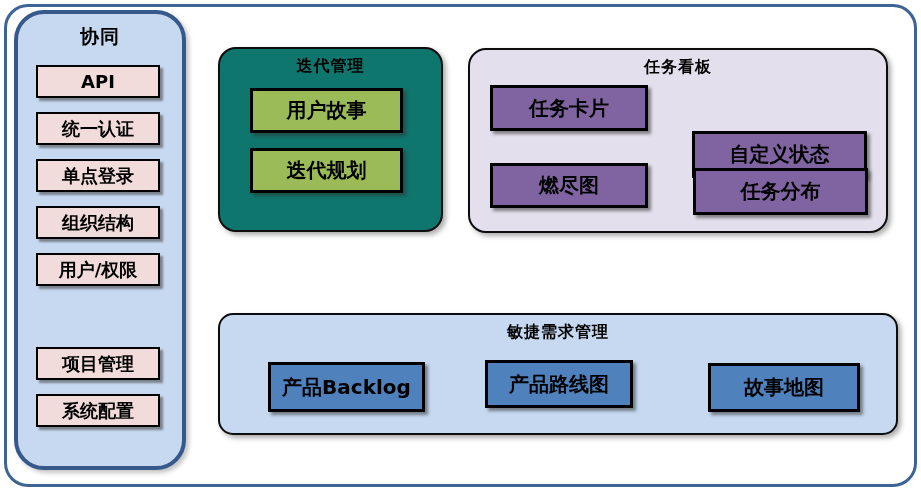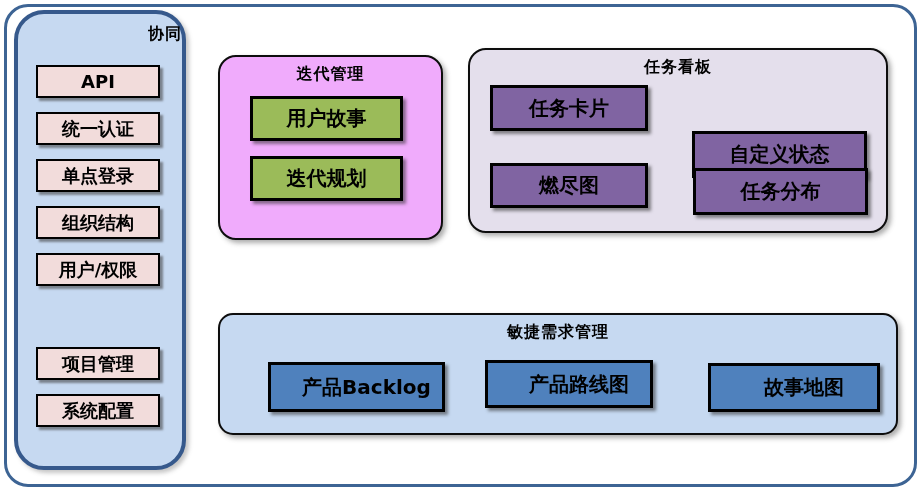--- a/index.html
+++ b/index.html
@@ -31,22 +31,22 @@
     width: 164px; height: 452px;
     background: #c6d9f1;
     border: 4px solid #36598c;
     border-radius: 30px;
     box-shadow: 3px 3px 4px rgba(90,90,90,0.35);
   }
   .sidebar-title {
     position: absolute;
     top: 10px; left: 0;
     width: 100%;
-    text-align: right;
-    font-size: 16px;
+    text-align: center;
+    font-size: 19px;
     font-weight: bold;
     color: #000;
     letter-spacing: 1px;
   }
   .chip {
     position: absolute;
     left: 18px;
     width: 120px; height: 29px;
     background: #f2dcdb;
     border: 2px solid #000;
@@ -72,22 +72,21 @@
     width: 100%;
     text-align: center;
     font-size: 16px;
     font-weight: bold;
     color: #000;
     letter-spacing: 1px;
   }
   .panel-iteration {
     left: 218px; top: 47px;
     width: 221px; height: 181px;
-    background: #f0abfc;
-    margin-top: 8px;
+    background: #0f766e;
   }
   .panel-taskboard {
     left: 468px; top: 48px;
     width: 416px; height: 181px;
     background: #e4dfec;
   }
   .panel-agile {
     left: 218px; top: 301px;
     width: 676px; height: 118px;
     background: #c6d9f1;
@@ -102,21 +101,21 @@
     display: flex;
     align-items: center;
     justify-content: center;
     font-size: 20px;
     font-weight: bold;
     color: #000;
     white-space: nowrap;
   }
   .gbox { background: #9bbb59; }
   .pbox { background: #8064a2; }
-  .bbox { background: #4f81bd; padding-left: 20px; }
+  .bbox { background: #4f81bd; }
 
   
   .n-userstory { left: 30px; top: 39px; width: 147px; height: 39px; }
   .n-iterplan  { left: 30px; top: 99px; width: 147px; height: 39px; }
   
   .n-taskcard  { left: 20px;  top: 35px;  width: 152px; height: 40px; }
   .n-custom    { left: 222px; top: 33px;  width: 169px; height: 41px; margin-top: 48px; }
   .n-burndown  { left: 20px;  top: 113px; width: 152px; height: 39px; }
   .n-taskdist  { left: 223px; top: 118px; width: 169px; height: 41px; }
   

